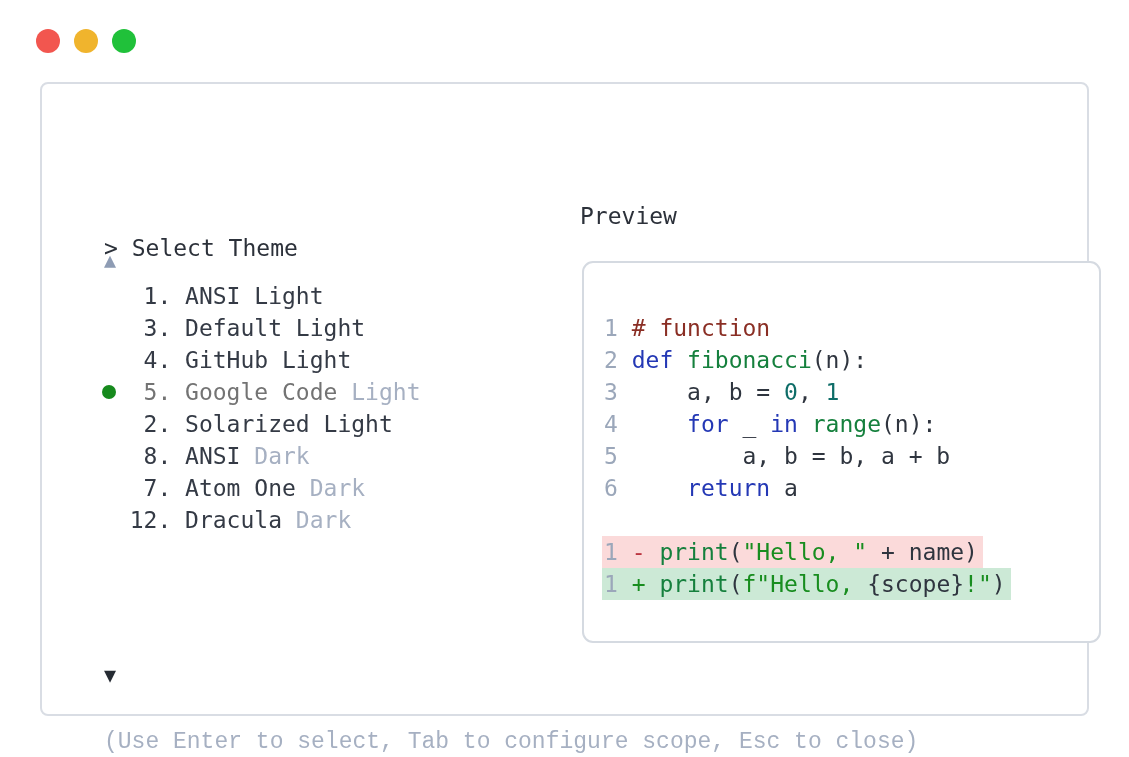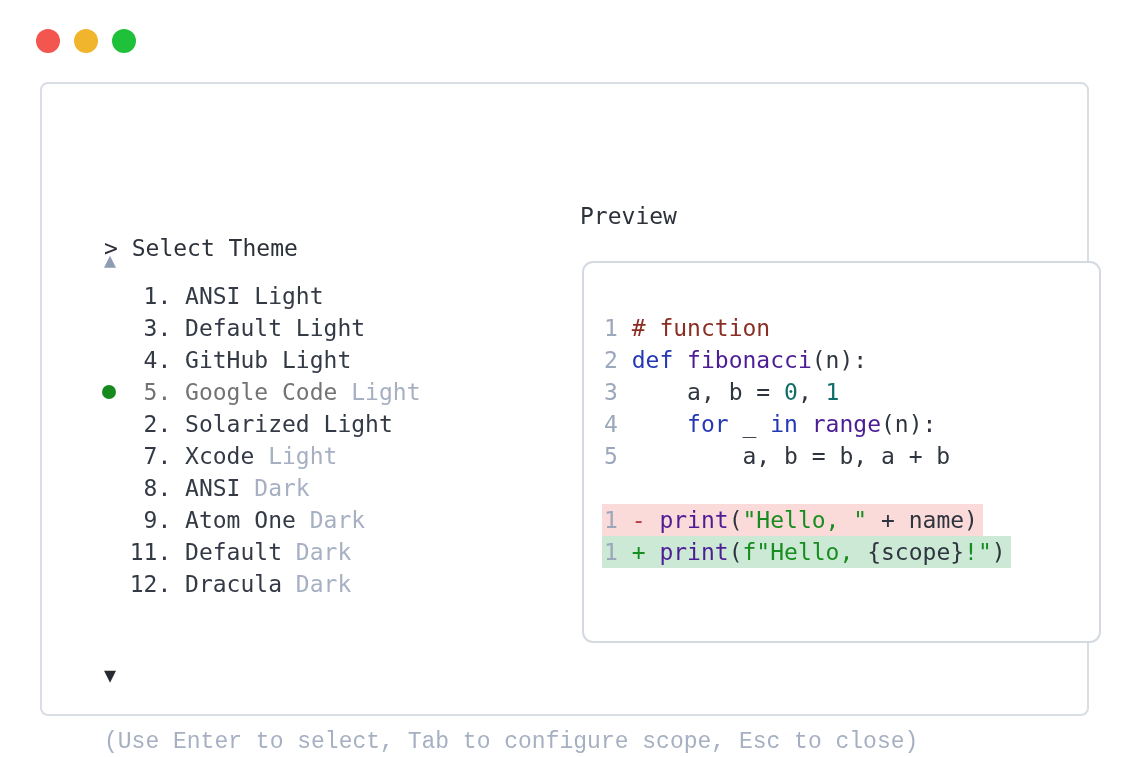--- a/index.html
+++ b/index.html
@@ -39,21 +39,21 @@
   }
   .code{position:absolute;left:20px;top:49px;}
   .cline{min-height:32px;height:32px;white-space:pre;}
   .linebg{display:inline-block;height:32px;line-height:32px;}
   .del .linebg{background:#fbdada;padding-right:5px;margin-left:-2px;padding-left:2px;}
   .ins .linebg{background:#cce9d6;padding-right:5px;margin-left:-2px;padding-left:2px;}
   .lnum{color:#9ba7ba;}
   .tok-plain{color:#2f353f;}
   .tok-comment{color:#8a2e24;}
   .tok-kw{color:#2438b5;}
-  .tok-fn{color:#4c1d95;}
+  .tok-fn{color:#15803d;}
   .tok-num{color:#0e6d68;}
   .tok-str{color:#188d1f;}
   .tok-delmark{color:#bb3540;}
   .tok-insmark{color:#188d1f;}
 </style>
 </head>
 <body>
 
 <div class="traffic">
   <span class="dot red"></span>
@@ -63,35 +63,34 @@
 
 <div class="window">
   <div class="row32 prompt">&gt; Select Theme</div>
   <div class="scroll-up">▲</div>
   <div class="theme-list">
       <div class="lrow"><span class="marker"></span><span class="dark"> 1. ANSI</span><span class="dark"> Light</span></div>
       <div class="lrow"><span class="marker"></span><span class="dark"> 3. Default</span><span class="dark"> Light</span></div>
       <div class="lrow"><span class="marker"></span><span class="dark"> 4. GitHub</span><span class="dark"> Light</span></div>
       <div class="lrow"><span class="marker"><span class="bullet"></span></span><span class="green"> 5. Google Code</span><span class="muted"> Light</span></div>
       <div class="lrow"><span class="marker"></span><span class="dark"> 2. Solarized</span><span class="dark"> Light</span></div>
-      <div class="lrow"><span class="marker"></span><span class="dark"> 7. Xcode</span><span class="muted"> Light</span></div>
       <div class="lrow"><span class="marker"></span><span class="dark"> 8. ANSI</span><span class="muted"> Dark</span></div>
-      <div class="lrow"><span class="marker"></span><span class="dark"> 9. Atom One</span><span class="muted"> Dark</span></div>
-      <div class="lrow"><span class="marker"></span><span class="dark">11. Default</span><span class="muted"> Dark</span></div>
+      <div class="lrow"><span class="marker"></span><span class="dark"> 7. Atom One</span><span class="muted"> Dark</span></div>
       <div class="lrow"><span class="marker"></span><span class="dark">12. Dracula</span><span class="muted"> Dark</span></div>
     </div>
   <div class="scroll-down">▼</div>
   <div class="footer">(Use Enter to select, Tab to configure scope, Esc to close)</div>
 
   <div class="row32 preview-title">Preview</div>
   <div class="preview-box">
     <div class="code">
         <div class="cline"><span class="linebg"><span class="lnum">1 </span><span class="tok-comment"># function</span></span></div>
         <div class="cline"><span class="linebg"><span class="lnum">2 </span><span class="tok-kw">def</span><span class="tok-plain"> </span><span class="tok-fn">fibonacci</span><span class="tok-plain">(n):</span></span></div>
         <div class="cline"><span class="linebg"><span class="lnum">3 </span><span class="tok-plain">    a, b = </span><span class="tok-num">0</span><span class="tok-plain">, </span><span class="tok-num">1</span></span></div>
         <div class="cline"><span class="linebg"><span class="lnum">4 </span><span class="tok-plain">    </span><span class="tok-kw">for</span><span class="tok-plain"> _ </span><span class="tok-kw">in</span><span class="tok-plain"> </span><span class="tok-fn">range</span><span class="tok-plain">(n):</span></span></div>
         <div class="cline"><span class="linebg"><span class="lnum">5 </span><span class="tok-plain">        a, b = b, a + b</span></span></div>
+        <div class="cline"><span class="linebg"><span class="lnum">6 </span><span class="tok-plain">    </span><span class="tok-kw">return</span><span class="tok-plain"> a</span></span></div>
         <div class="cline"><span class="linebg"></span></div>
         <div class="cline del"><span class="linebg"><span class="lnum">1 </span><span class="tok-delmark">- </span><span class="tok-fn">print</span><span class="tok-plain">(</span><span class="tok-str">"Hello, "</span><span class="tok-plain"> + name)</span></span></div>
         <div class="cline ins"><span class="linebg"><span class="lnum">1 </span><span class="tok-insmark">+ </span><span class="tok-fn">print</span><span class="tok-plain">(</span><span class="tok-str">f"Hello, </span><span class="tok-plain">{scope}</span><span class="tok-str">!"</span><span class="tok-plain">)</span></span></div>
       </div>
   </div>
 </div>
 
 </body></html>

